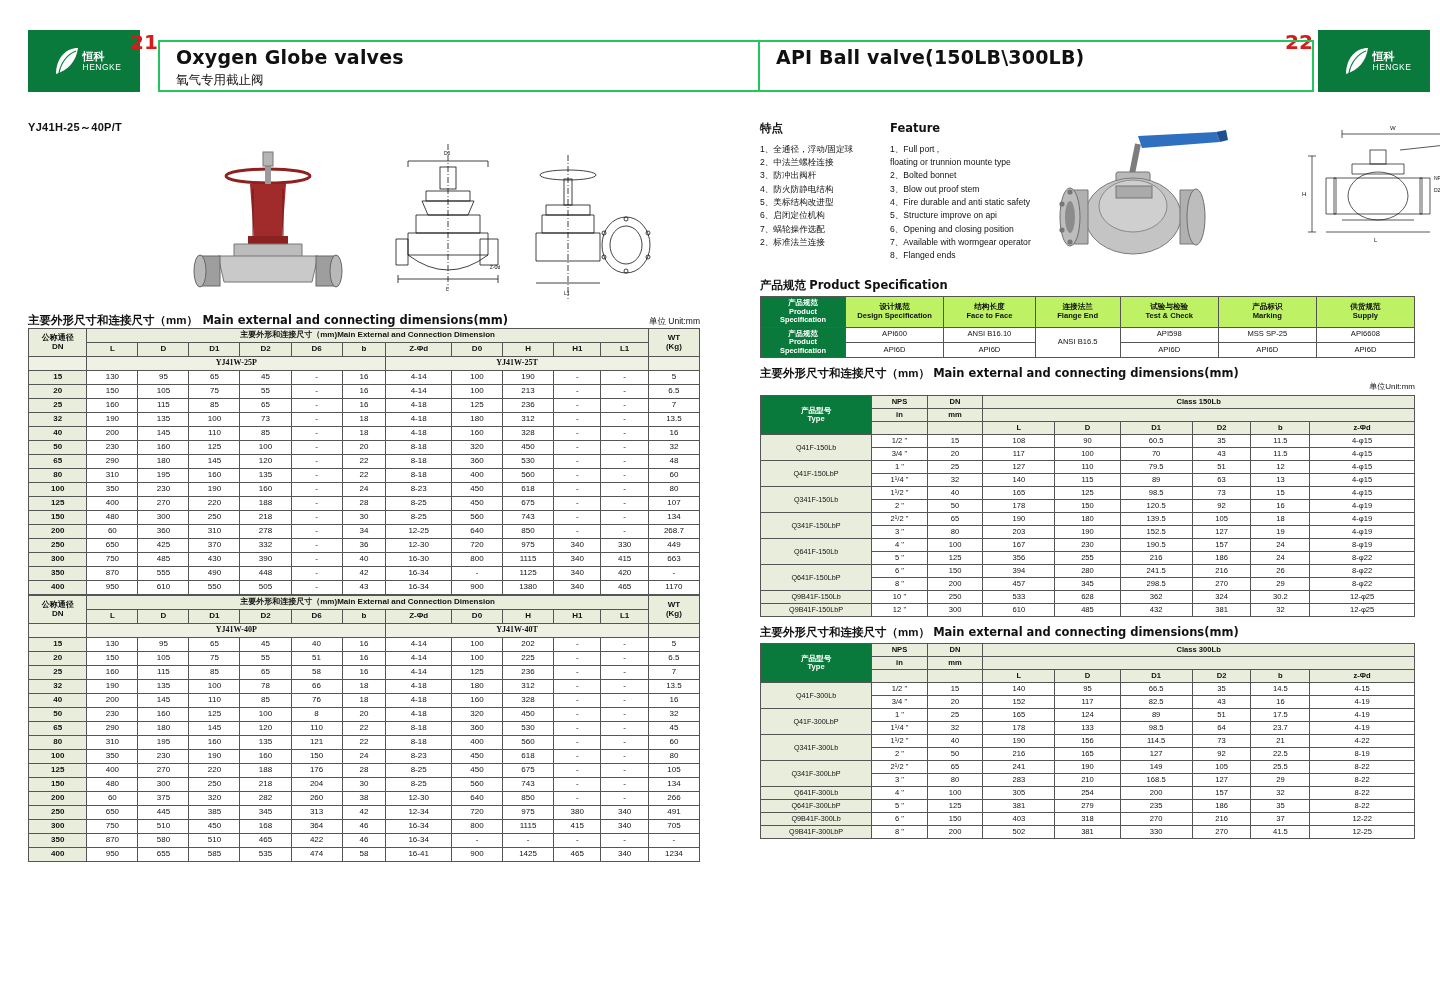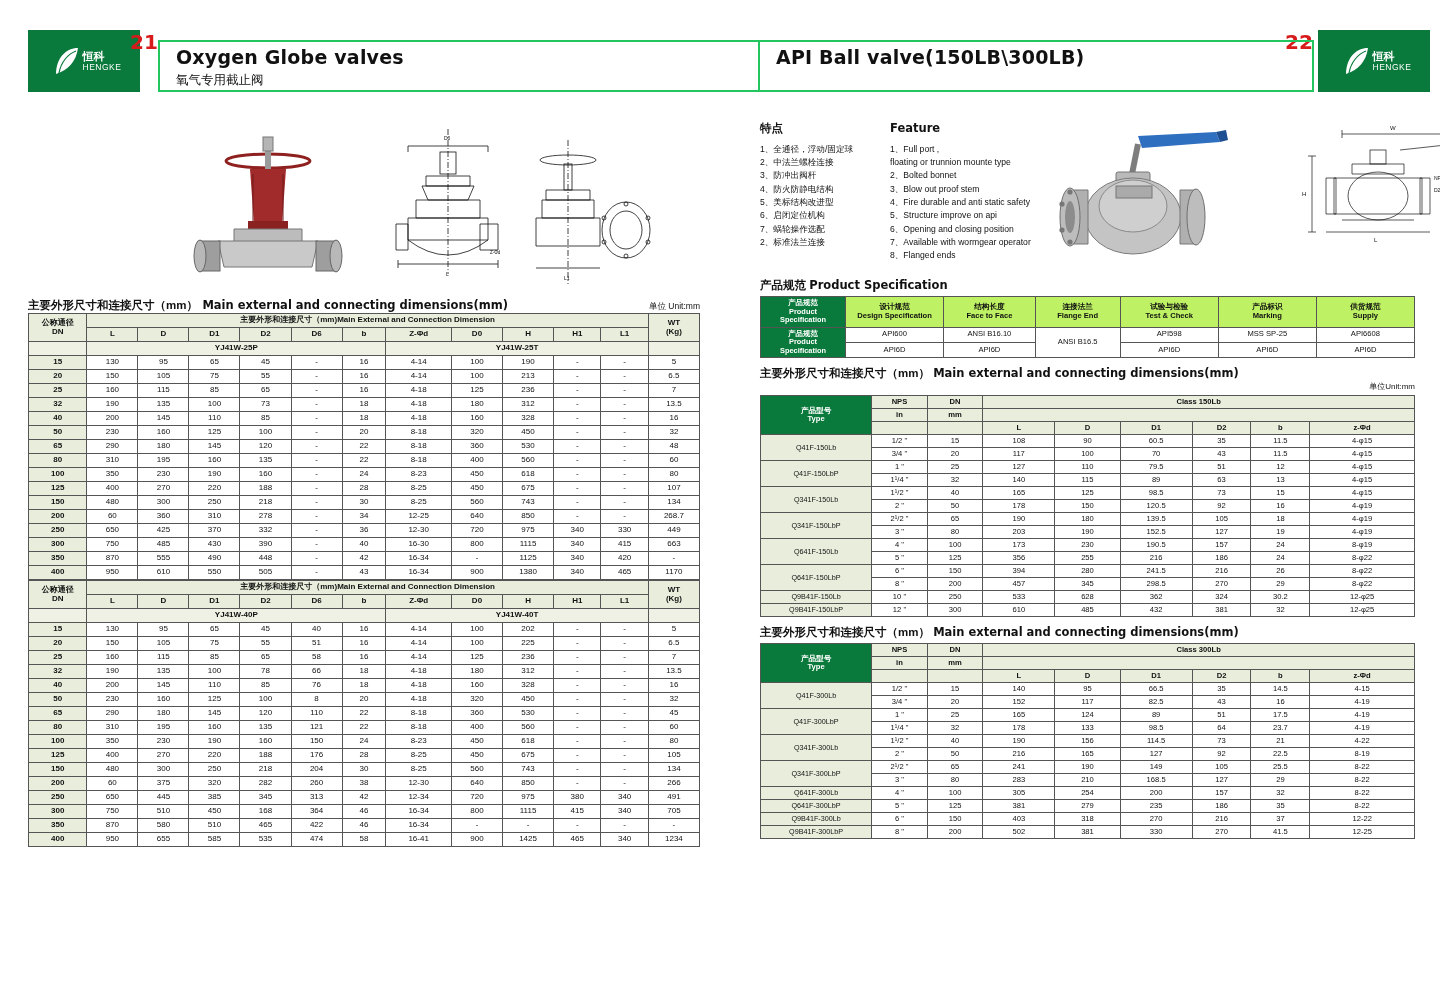--- a/index.html
+++ b/index.html
@@ -79,21 +79,21 @@
     border:1px solid #555;
     text-align:center;
     padding:1px 0;
     height:14px;
     line-height:1.05;
     color:#111;
   }
   table.dim th { background:#e9eddc; font-weight:bold; font-size:8px; }
   table.dim td { background:#fff; }
   .dn-col { background:#e9eddc !important; font-weight:bold; }
-  .shade { background:#eef1e4 !important; }
+  .shade { background:#eef1e4 !important;font-family:Liberation Serif, serif; }
   .grp { font-weight:bold; }
 
   
   .rcol { position:absolute; left:760px; top:120px; width:655px; }
   .feat-wrap { display:flex; gap:22px; font-size:8.6px; line-height:1.55; }
   .feat-col { min-width:108px; }
   .feat-title { font-size:11.5px; font-weight:bold; margin-bottom:5px; }
   .feat-title.en { font-family:"DejaVu Sans", sans-serif; }
   .feat-list { list-style:none; margin:0; padding:0; }
   .feat-list li { white-space:nowrap; }
@@ -171,20 +171,21 @@
   <div class="title-bar left">
     <div class="title-en">Oxygen Globe valves</div>
     <div class="title-cn">氧气专用截止阀</div>
   </div>
 
   <div class="title-bar right">
     <div class="title-en">API Ball valve(150LB\300LB)</div>
   </div>
 
   <div class="lcol">
+    <div class="model-code">YJ41H-25～40P/T</div>
 
     <div class="drawings">
 
       <svg style="left:150px; top:5px;" width="180" height="160" viewBox="0 0 180 160">
         <ellipse cx="90" cy="32" rx="42" ry="7" fill="none" stroke="#8f2020" stroke-width="3"></ellipse>
         <rect x="87" y="20" width="6" height="20" fill="#9b9b9b"></rect>
         <rect x="85" y="8" width="10" height="14" fill="#b5b5b5" stroke="#777"></rect>
         <polygon points="72,40 108,40 104,95 76,95" fill="#a12a2a"></polygon>
         <rect x="70" y="92" width="40" height="8" fill="#8a2222"></rect>
         <path d="M56 100 h68 v20 h-68 z" fill="#bcbcbc" stroke="#777"></path>
@@ -1092,21 +1093,21 @@
             <td>190</td>
             <td>152.5</td>
             <td>127</td>
             <td>19</td>
             <td>4-φ19</td>
           </tr>
           <tr>
             <td class="type" rowspan="2">Q641F-150Lb</td>
             <td>4 "</td>
             <td>100</td>
-            <td>173</td>
+            <td>167</td>
             <td>230</td>
             <td>190.5</td>
             <td>157</td>
             <td>24</td>
             <td>8-φ19</td>
           </tr>
           <tr>
             <td>5 "</td>
             <td>125</td>
             <td>356</td>

